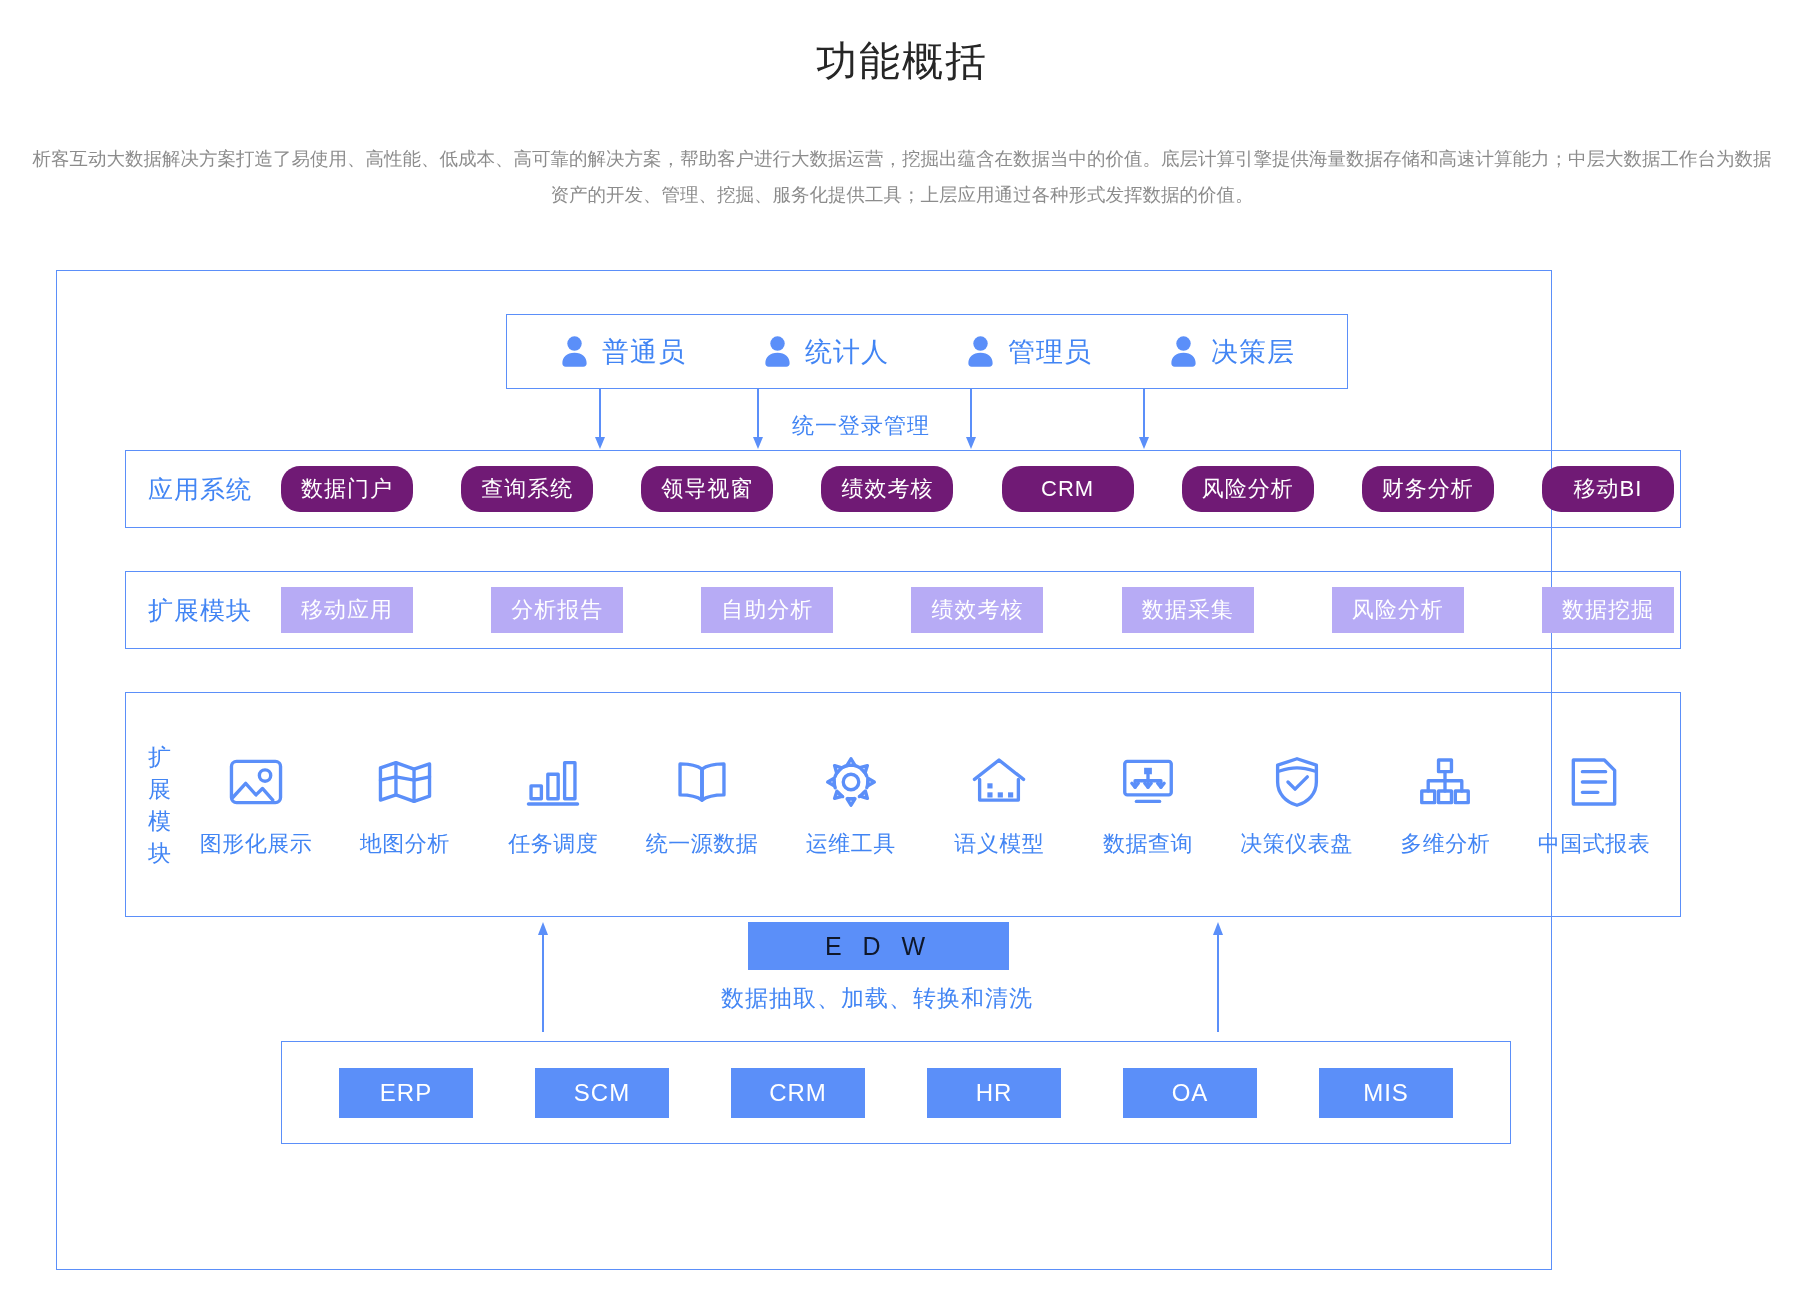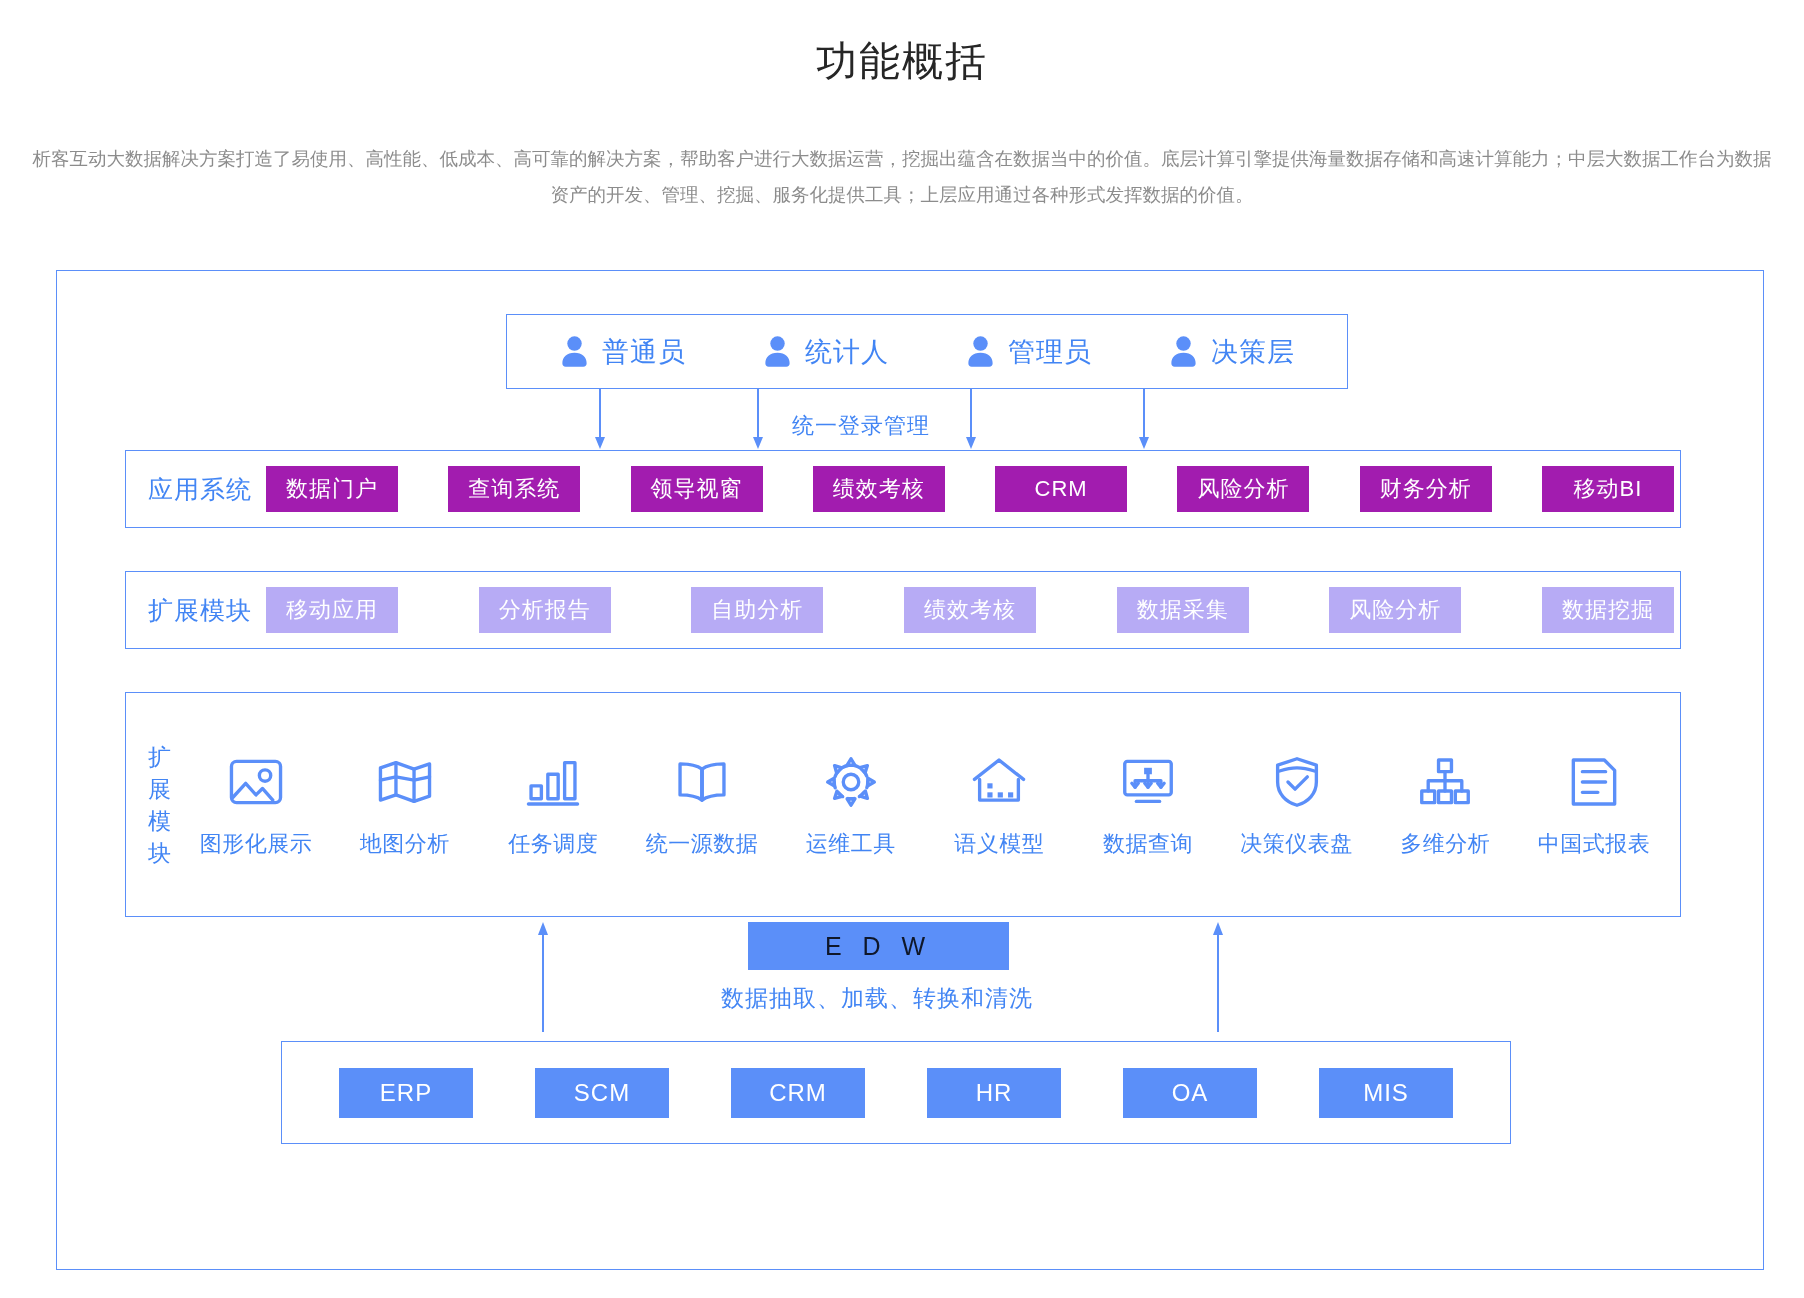--- a/index.html
+++ b/index.html
@@ -30,21 +30,21 @@
     line-height: 36px;
     color: #8c8c8c;
     padding-top: 52px;
   }
 
   
   .frame {
     position: absolute;
     left: 56px;
     top: 270px;
-    width: 1708px;
+    width: 1496px;
     height: 1000px;
     border: 1.5px solid #5b8ff9;
     background: #ffffff;
   }
 
   
   .roles-box {
     position: absolute;
     left: 449px;
     top: 43px;
@@ -93,20 +93,21 @@
   }
 
   
   .band {
     position: absolute;
     left: 68px;
     width: 1556px;
     border: 1.5px solid #5b8ff9;
     display: flex;
     align-items: center;
+    gap: 15px;
   }
   .band-title {
     font-size: 25px;
     color: #4285f4;
     letter-spacing: 1px;
     white-space: nowrap;
     padding-left: 22px;
     padding-right: 8px;
     flex: 0 0 auto;
   }
@@ -122,21 +123,21 @@
     min-width: 132px;
     padding: 0 16px;
     display: flex;
     align-items: center;
     justify-content: center;
     color: #ffffff;
     font-size: 22px;
     letter-spacing: 1px;
     white-space: nowrap;
   }
-  .chip.blue   { background: #a21caf; }
+  .chip.blue   { background: #701a75; border-radius: 19px; }
   .chip.purple { background: #b7abf5; }
 
   #app-band { top: 179px; height: 78px; }
   #ext-band { top: 300px; height: 78px; }
 
   
   .icon-panel {
     position: absolute;
     left: 68px;
     top: 421px;

